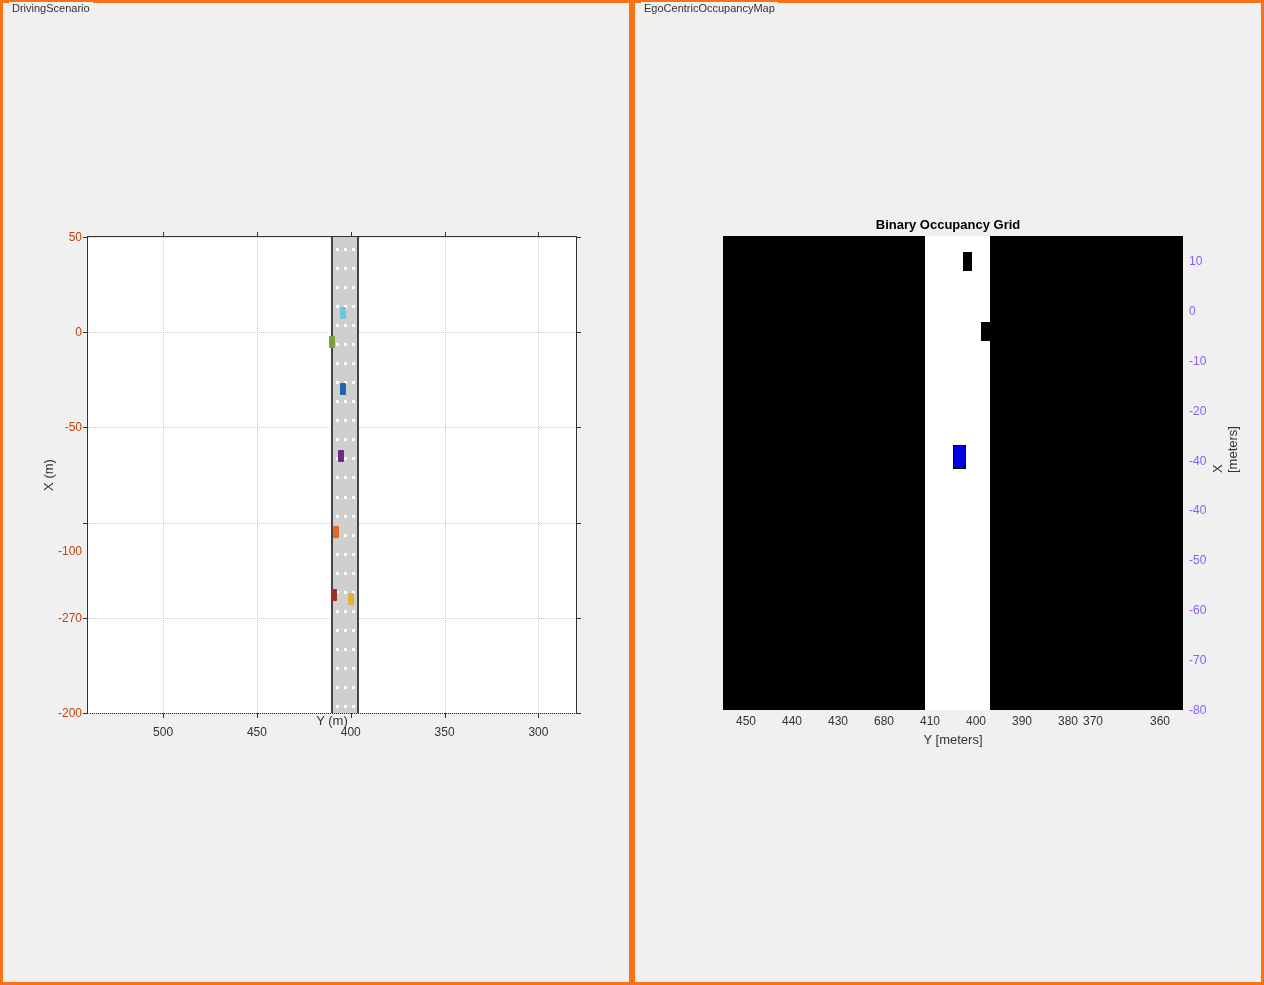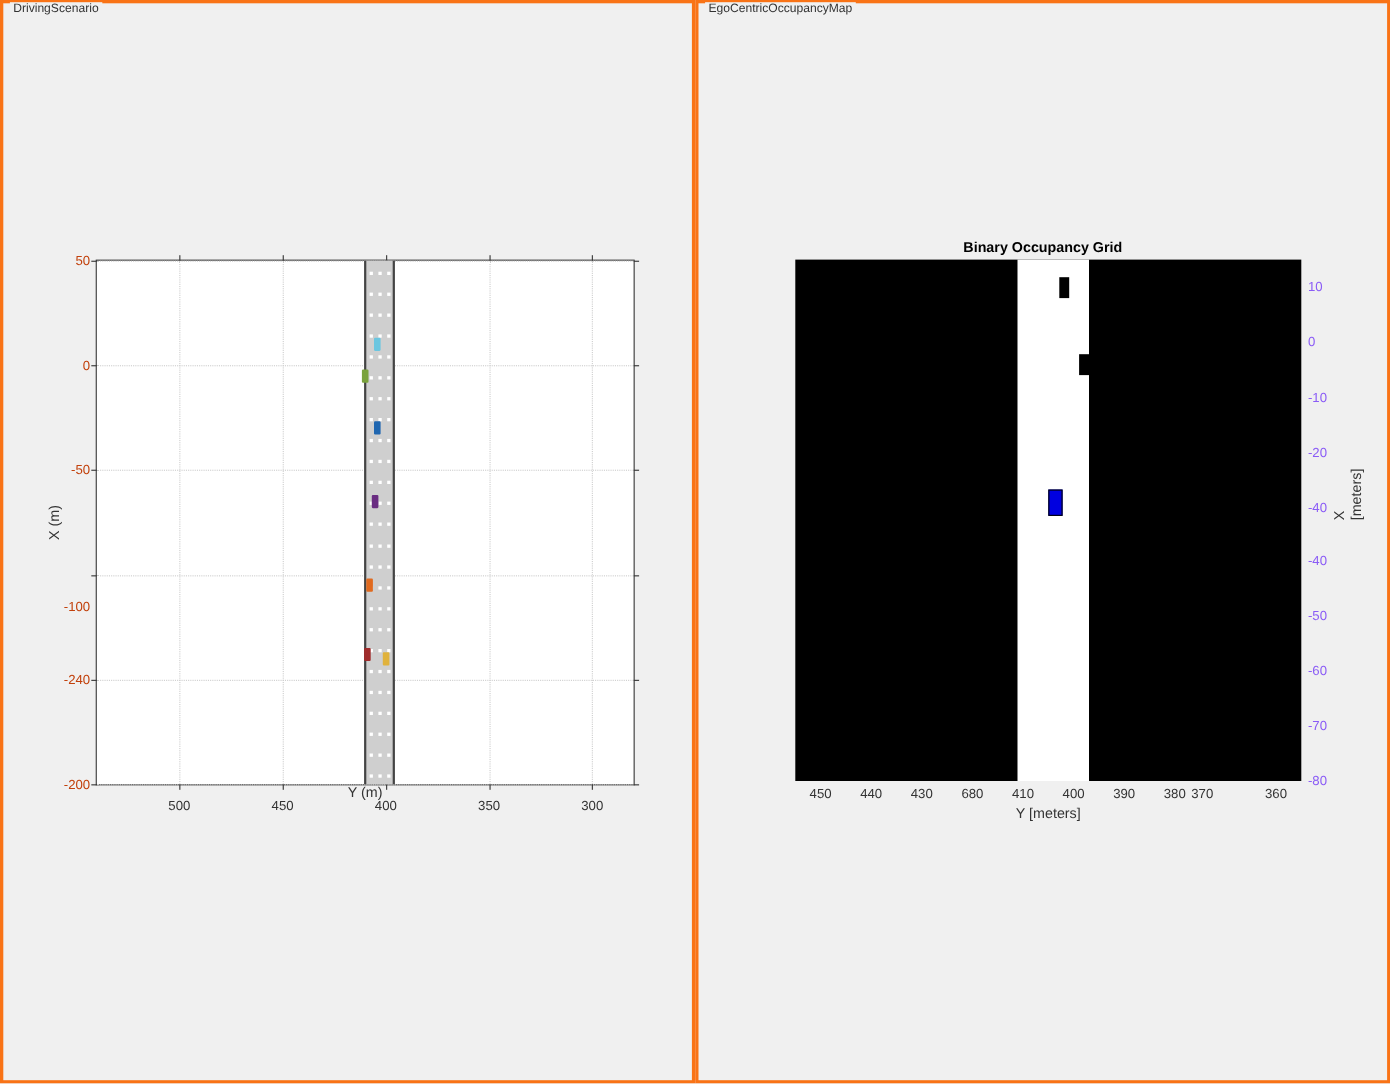--- a/index.html
+++ b/index.html
@@ -217,21 +217,21 @@
         <div class="tickmark-h" style="top: 190.4px;"></div>
         <div class="tickmark-hr" style="top: 190.4px;"></div>
         <div class="left-ytick" style="top: 190.4px;">-50</div>
         <div class="hgrid" style="top: 285.6px;"></div>
         <div class="tickmark-h" style="top: 285.6px;"></div>
         <div class="tickmark-hr" style="top: 285.6px;"></div>
         <div class="left-ytick" style="top: 280px; margin-top: 34px;">-100</div>
         <div class="hgrid" style="top: 380.8px;"></div>
         <div class="tickmark-h" style="top: 380.8px;"></div>
         <div class="tickmark-hr" style="top: 380.8px;"></div>
-        <div class="left-ytick" style="top: 380.8px;">-240</div>
+        <div class="left-ytick" style="top: 380.8px;">-270</div>
         <div class="hgrid" style="top: 476px;"></div>
         <div class="tickmark-h" style="top: 476px;"></div>
         <div class="tickmark-hr" style="top: 476px;"></div>
         <div class="left-ytick" style="top: 476px;">-200</div>
         <div class="vgrid" style="left: 75.0769px;"></div>
         <div class="tickmark-vb" style="left: 75.0769px;"></div>
         <div class="tickmark-v" style="left: 75.0769px;"></div>
         <div class="left-xtick" style="left: 75.0769px;">500</div>
         <div class="vgrid" style="left: 168.923px;"></div>
         <div class="tickmark-vb" style="left: 168.923px;"></div>

